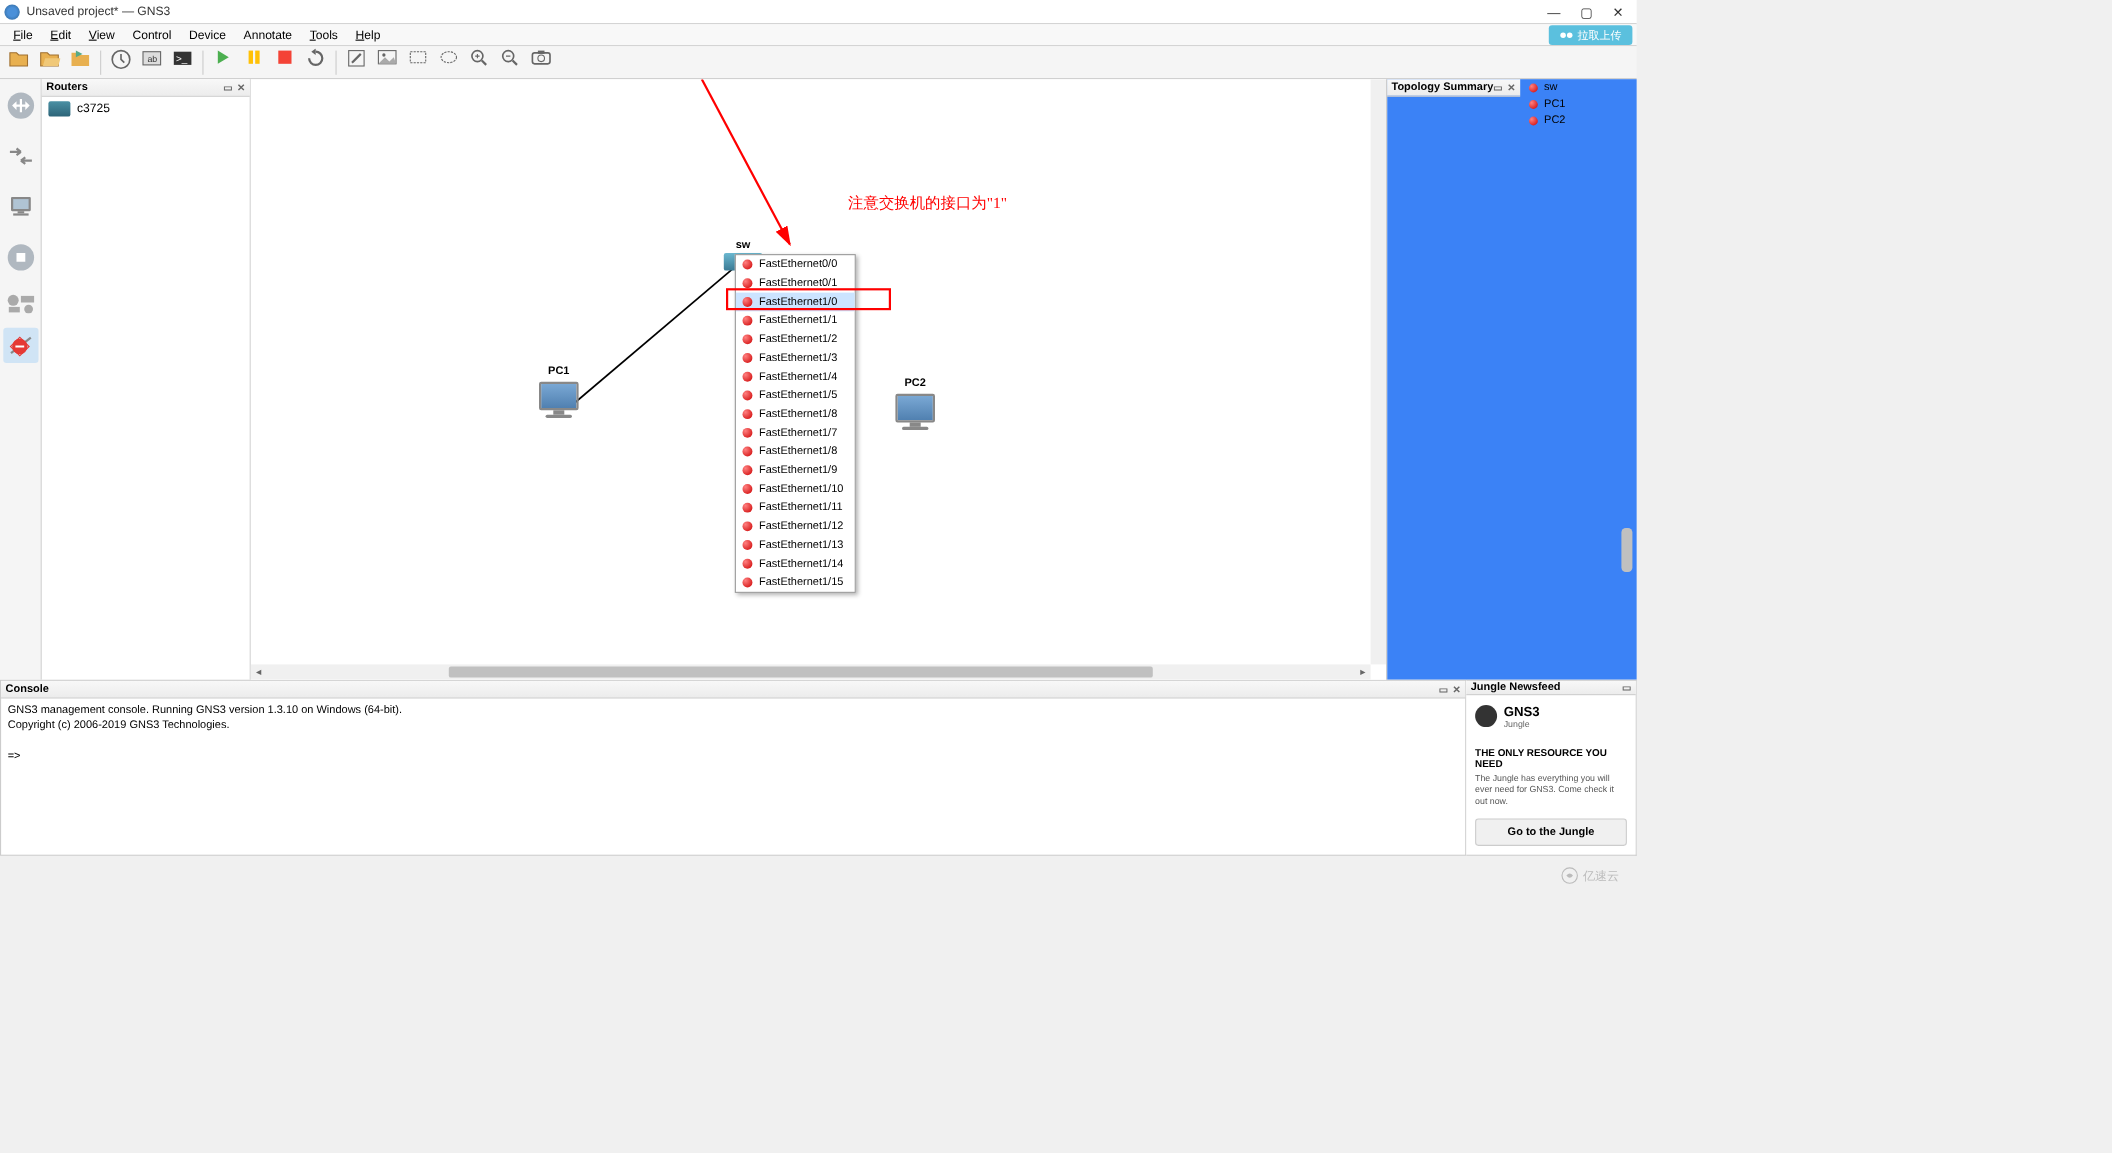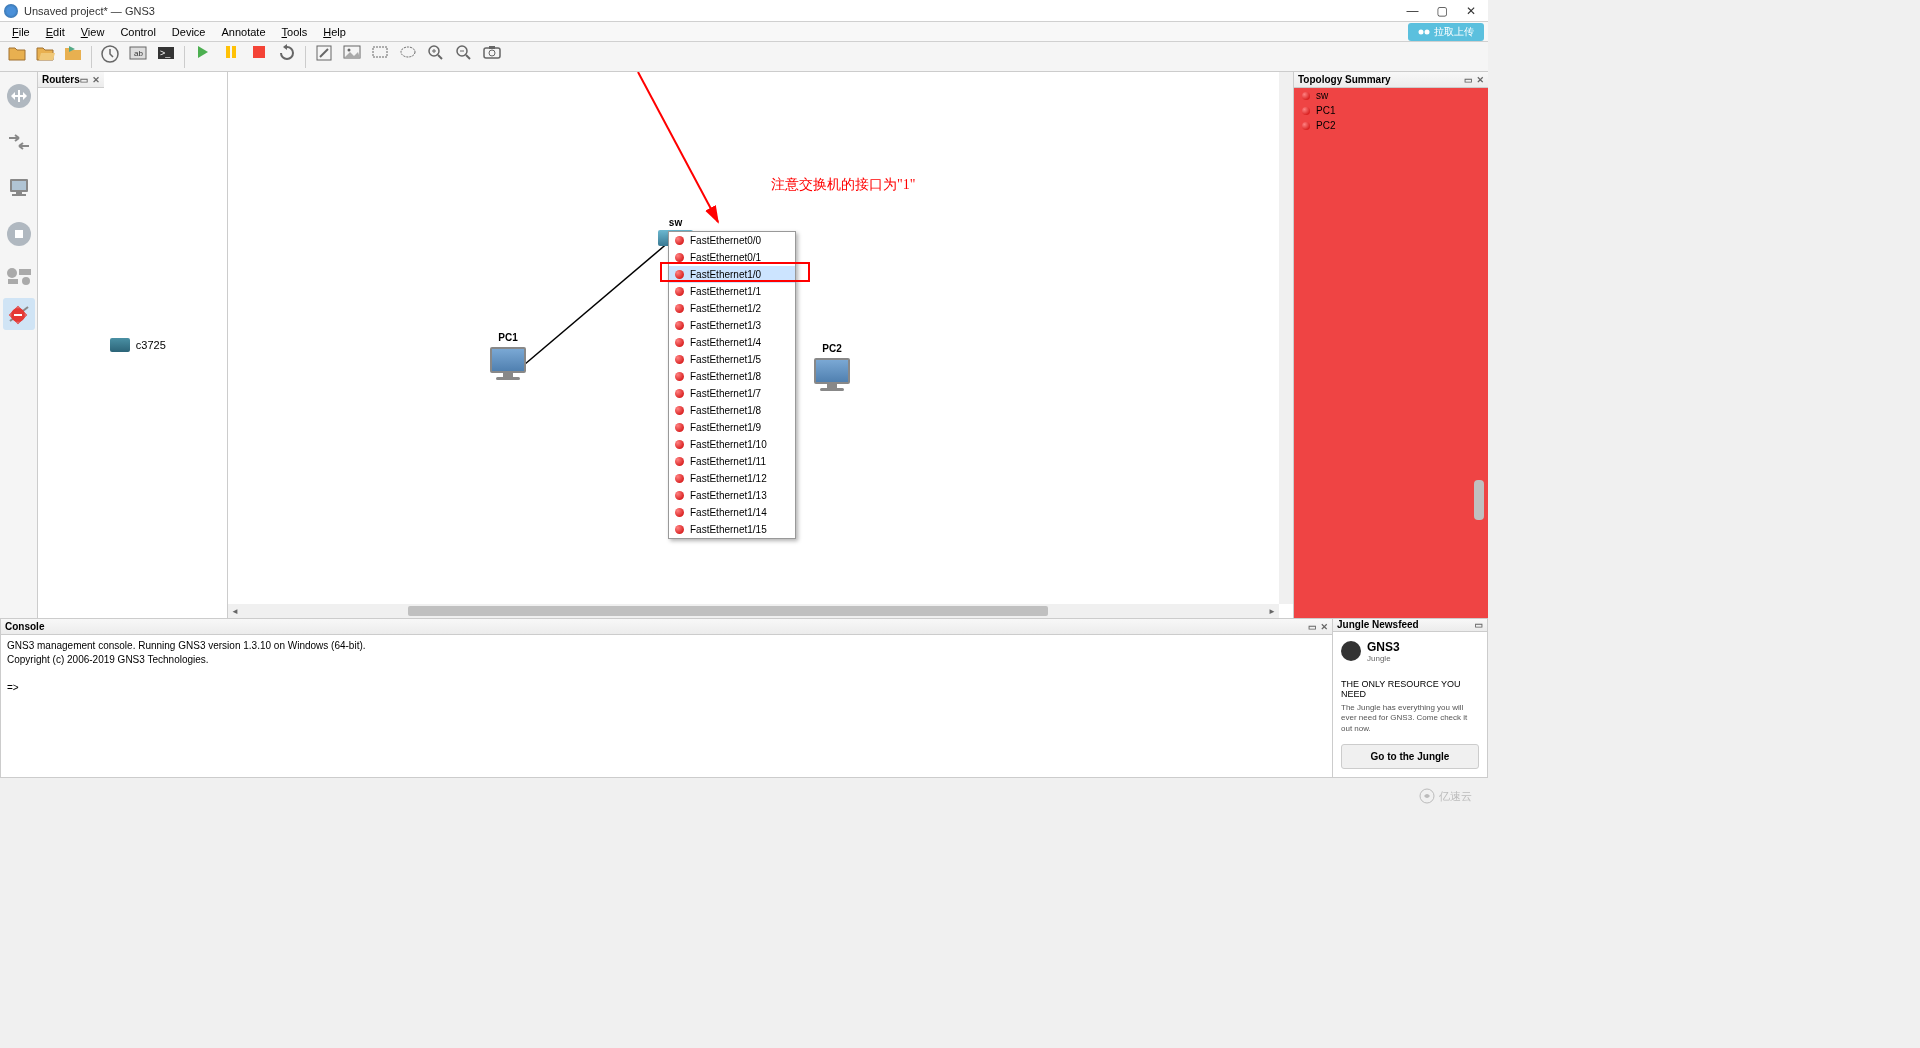--- a/index.html
+++ b/index.html
@@ -26,21 +26,21 @@
 
 .main-area { display: flex; height: 546px; }
 
 
 .device-bar { width: 38px; background: #f5f5f5; border-right: 1px solid #ccc; display: flex; flex-direction: column; align-items: center; padding-top: 4px; gap: 6px; }
 .device-btn { width: 32px; height: 32px; display: flex; align-items: center; justify-content: center; cursor: pointer; border-radius: 3px; }
 .device-btn.big { height: 40px; }
 .device-btn.active { background: #d0e4f5; }
 
 
-.routers-panel { width: 190px; background: #fff; border-right: 1px solid #ccc; display: flex; flex-direction: row; }
+.routers-panel { width: 190px; background: #fff; border-right: 1px solid #ccc; display: flex; flex-direction: column; }
 .panel-header { height: 16px; background: linear-gradient(#f8f8f8, #ececec); border-bottom: 1px solid #ccc; display: flex; align-items: center; padding: 0 4px; font-size: 10px; font-weight: bold; }
 .panel-header .panel-controls { margin-left: auto; display: flex; gap: 4px; font-size: 9px; cursor: pointer; color: #666; }
 .routers-panel .item { display: flex; align-items: center; padding: 4px 6px; gap: 6px; cursor: pointer; }
 .router-icon { width: 20px; height: 14px; background: linear-gradient(#4a90a4, #2c6478); border-radius: 2px; position: relative; }
 
 
 .canvas { flex: 1; background: #fff; position: relative; overflow: hidden; border-right: 1px solid #ccc; }
 .canvas-scroll-v { position: absolute; right: 0; top: 0; bottom: 14px; width: 14px; background: #f0f0f0; }
 .canvas-scroll-h { position: absolute; left: 0; right: 14px; bottom: 0; height: 14px; background: #f0f0f0; display: flex; align-items: center; }
 .canvas-scroll-h .thumb { position: absolute; left: 180px; width: 640px; height: 10px; top: 2px; background: #c0c0c0; border-radius: 2px; }
@@ -58,42 +58,42 @@
 .pc .stand { width: 10px; height: 4px; background: #888; margin: 0 auto; }
 .pc .base { width: 24px; height: 3px; background: #888; margin: 0 auto; border-radius: 2px; }
 
 
 .red-text { position: absolute; color: #ff0000; font-size: 14px; font-family: "SimSun", serif; }
 
 
 .red-arrow { position: absolute; pointer-events: none; }
 
 
-.ctx-menu { position: absolute; left: 440px; top: 159px; width: 128px; background: #fff; border: 1px solid #999; box-shadow: 2px 2px 4px rgba(0,0,0,0.3); z-index: 10; }
+.ctx-menu { position: absolute; left: 440px; top: 159px; width: 110px; background: #fff; border: 1px solid #999; box-shadow: 2px 2px 4px rgba(0,0,0,0.3); z-index: 10; }
 .ctx-item { display: flex; align-items: center; padding: 3px 6px; gap: 6px; font-size: 10px; cursor: pointer; }
 .ctx-item.highlighted { background: #cce4ff; }
 .ctx-item .dot { width: 9px; height: 9px; background: radial-gradient(circle at 30% 30%, #ff8080, #cc0000); border-radius: 50%; }
 .red-box { position: absolute; border: 2px solid #ff0000; pointer-events: none; z-index: 12; }
 
 
-.topo-summary { width: 194px; background: #ef4444; display: flex; flex-direction: column; }
+.topo-summary { width: 227px; background: #3b82f6; display: flex; flex-direction: row; }
 .topo-summary .tree-item { display: flex; align-items: center; padding: 2px 8px; gap: 6px; font-size: 10px; cursor: pointer; }
 .topo-summary .tree-item .dot { width: 8px; height: 8px; background: radial-gradient(circle at 30% 30%, #ff8080, #cc0000); border-radius: 50%; }
 
 
 .console-wrap { height: 160px; display: flex; }
 .console-panel { flex: 1; background: #fff; border: 1px solid #ccc; display: flex; flex-direction: column; }
 .console-body { flex: 1; padding: 4px 6px; font-family: "Courier New", monospace; font-size: 10px; line-height: 1.4; }
 .newsfeed { width: 155px; background: #fff; border: 1px solid #ccc; border-left: none; display: flex; flex-direction: column; }
 .newsfeed-body { flex: 1; padding: 8px; font-size: 9px; }
 .newsfeed-body .logo { display: flex; align-items: center; gap: 6px; margin-bottom: 10px; }
 .newsfeed-body .logo-icon { width: 20px; height: 20px; background: #333; border-radius: 50%; }
 .newsfeed-body .logo-text { font-weight: bold; font-size: 12px; text-align: center; }
 .newsfeed-body .logo-sub { font-size: 8px; color: #666; }
-.newsfeed-body .headline { font-size: 9px; font-weight: normal; margin-bottom: 4px; margin-top: 16px; }
+.newsfeed-body .headline { font-size: 9px; font-weight: bold; margin-bottom: 4px; margin-top: 16px; }
 .newsfeed-body .desc { font-size: 8px; color: #555; line-height: 1.3; margin-bottom: 10px; }
 .newsfeed-body .btn { display: block; text-align: center; padding: 6px; background: #f0f0f0; border: 1px solid #ccc; border-radius: 3px; font-size: 10px; font-weight: bold; cursor: pointer; }
 
 
 .watermark { position: absolute; right: 16px; bottom: 6px; font-size: 11px; color: #bbb; display: flex; align-items: center; gap: 4px; z-index: 50; }
 .float-scroll { position: absolute; right: 4px; top: 480px; width: 10px; height: 40px; background: #c0c0c0; border-radius: 4px; z-index: 50; }
 
 
 svg { display: block; }
 </style>

